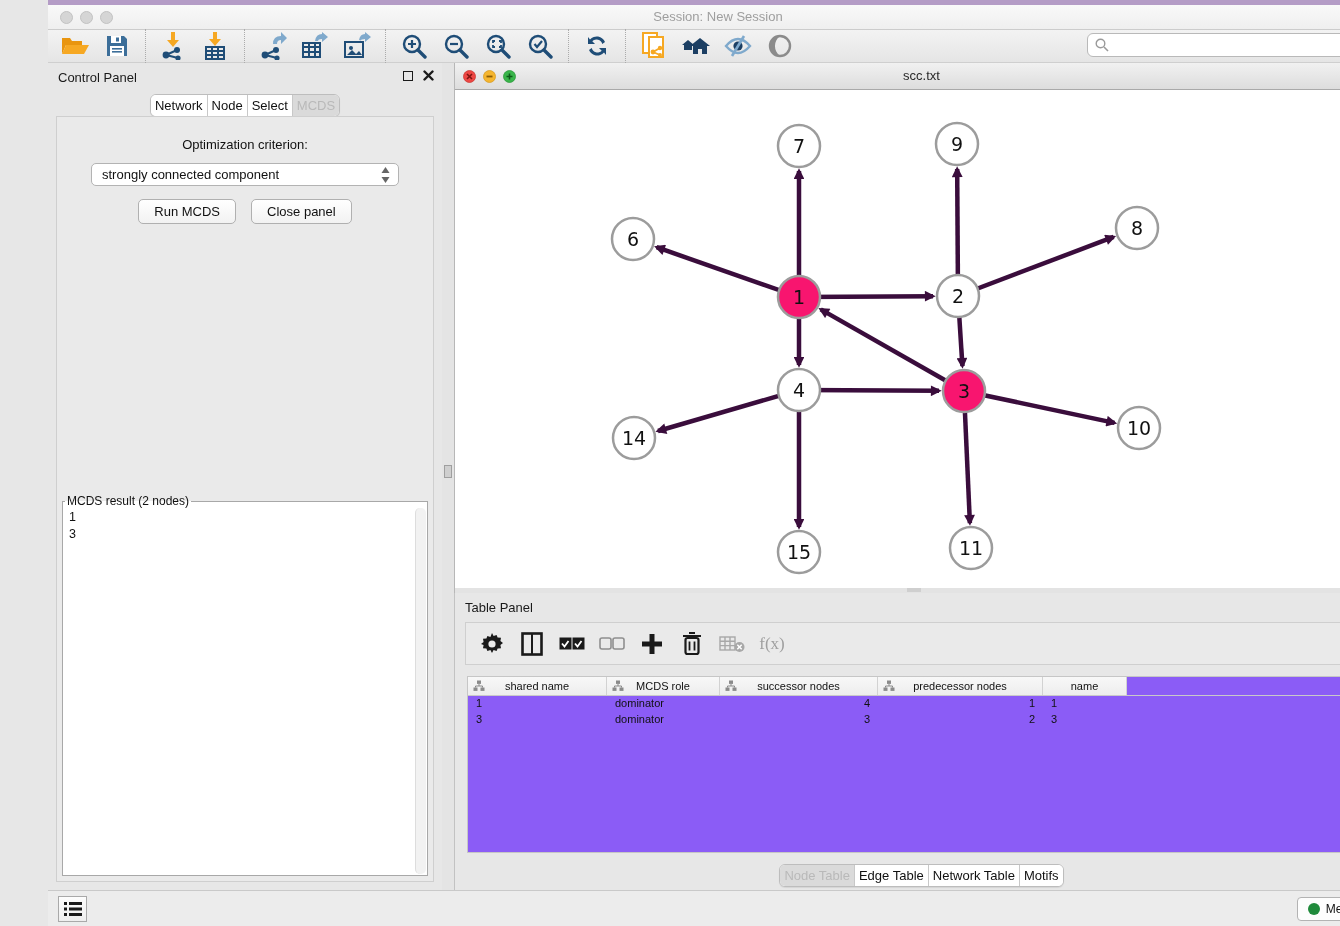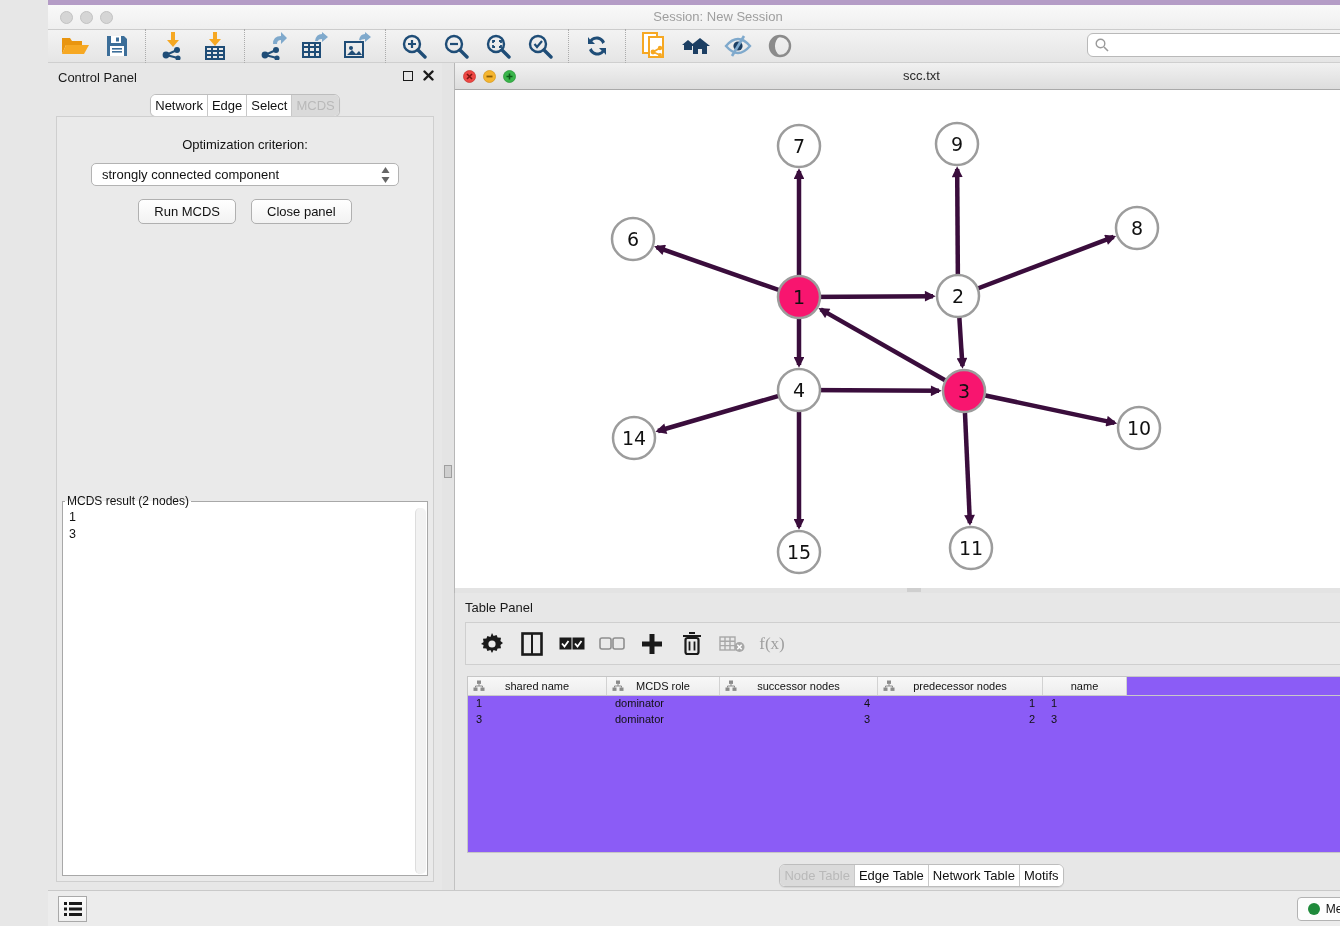--- a/index.html
+++ b/index.html
@@ -292,21 +292,21 @@
       <span class="float-ic"></span>
       <span>
         <svg width="11" height="11" viewBox="0 0 11 11">
             <path d="M1.5 1.5 L9.5 9.5 M9.5 1.5 L1.5 9.5" stroke="#1a1a1a" stroke-width="2.4" stroke-linecap="round"></path>
           </svg>
         </span>
     </div>
     <div class="tabs-row">
       <div class="seg">
         <span class="tab">Network</span>
-        <span class="tab">Edge</span>
+        <span class="tab">Node</span>
         <span class="tab">Select</span>
         <span class="tab active">MCDS</span>
       </div>
     </div>
     <div class="cp-content">
       <div class="opt-label">Optimization criterion:</div>
       <div class="select-box">
         <span>strongly connected component</span>
         <span class="stepper">
           <svg width="11" height="18" viewBox="0 0 11 18">

